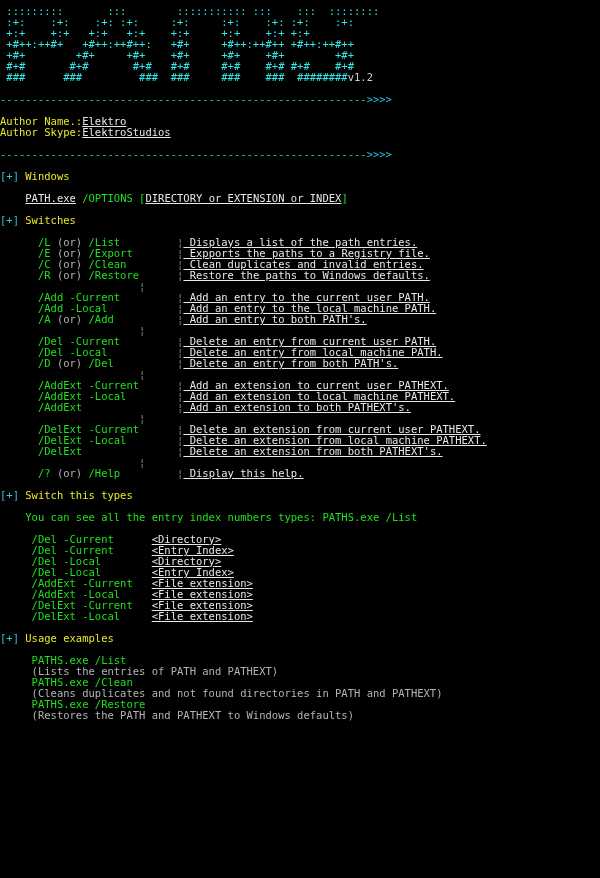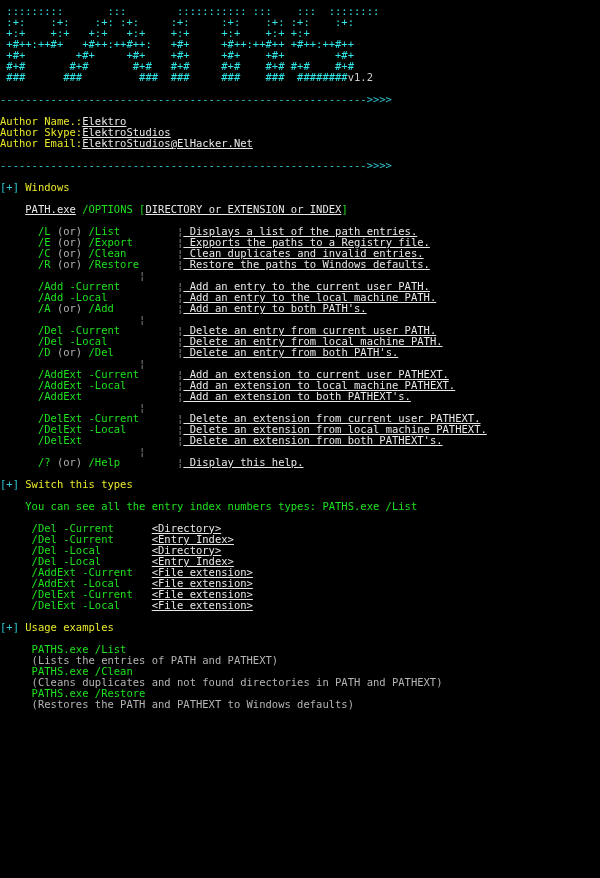--- a/index.html
+++ b/index.html
@@ -46,23 +46,24 @@
   .tagbr    { color: #31c7d4; }
   .blk      { display: block; }
   .spacer   { display: block; height: 11px; }
 </style>
 </head>
 <body>
 
 <div id="terminal">
   <pre class="term"><span class="banner"><span class="blk"> :::::::::       :::        ::::::::::: :::    :::  ::::::::</span><span class="blk"> :+:    :+:    :+: :+:     :+:     :+:    :+: :+:    :+:</span><span class="blk"> +:+    +:+   +:+   +:+    +:+     +:+    +:+ +:+</span><span class="blk"> +#++:++#+   +#++:++#++:   +#+     +#++:++#++ +#++:++#++</span><span class="blk"> +#+        +#+     +#+    +#+     +#+    +#+        +#+</span><span class="blk"> #+#       #+#       #+#   #+#     #+#    #+# #+#    #+#</span></span><span class="banner"><span> ###      ###         ###  ###     ###    ###  ########</span><span class="ver">v1.2</span></span>
 <span class="spacer"></span><span class="blk cyan">----------------------------------------------------------&gt;&gt;&gt;&gt;</span>
-<span class="blk"><span class="yellow">Author Name.:</span><span class="white">Elektro</span></span><span class="blk"><span class="yellow">Author Skype:</span><span class="white">ElektroStudios</span></span><span class="blk"><span class="yellow">Author Email:</span><span class="white">ElektroStudios@ElHacker.Net</span></span>
+<span class="blk"><span class="yellow">Author Name.:</span><span class="white">Elektro</span></span><span class="blk"><span class="yellow">Author Skype:</span><span class="white">ElektroStudios</span></span>
 <span class="blk cyan">----------------------------------------------------------&gt;&gt;&gt;&gt;</span>
 <span class="blk"><span class="tagbr">[+]</span> <span class="yellow">Windows</span></span>
 <span class="blk">    <span class="white">PATH.exe</span> <span class="green">/OPTIONS</span> <span class="green">[</span><span class="white">DIRECTORY or EXTENSION or INDEX</span><span class="green">]</span></span>
+<span class="blk"><span class="tagbr">[+]</span> <span class="yellow">Switches</span></span>
 <span id="switches-body"><span class="blk"><span class="green">      /L</span><span class="gray"> (or) </span><span class="green">/List</span><span>         </span><span class="sep">¦</span><span class="white"> Displays a list of the path entries.</span></span><span class="blk"><span class="green">      /E</span><span class="gray"> (or) </span><span class="green">/Export</span><span>       </span><span class="sep">¦</span><span class="white"> Expports the paths to a Registry file.</span></span><span class="blk"><span class="green">      /C</span><span class="gray"> (or) </span><span class="green">/Clean</span><span>        </span><span class="sep">¦</span><span class="white"> Clean duplicates and invalid entries.</span></span><span class="blk"><span class="green">      /R</span><span class="gray"> (or) </span><span class="green">/Restore</span><span>      </span><span class="sep">¦</span><span class="white"> Restore the paths to Windows defaults.</span></span><span class="blk"><span class="sep">                      ¦</span></span><span class="blk"><span class="green">      /Add</span><span> </span><span class="green">-Current</span><span>         </span><span class="sep">¦</span><span class="white"> Add an entry to the current user PATH.</span></span><span class="blk"><span class="green">      /Add</span><span> </span><span class="green">-Local</span><span>           </span><span class="sep">¦</span><span class="white"> Add an entry to the local machine PATH.</span></span><span class="blk"><span class="green">      /A</span><span class="gray"> (or) </span><span class="green">/Add</span><span>          </span><span class="sep">¦</span><span class="white"> Add an entry to both PATH's.</span></span><span class="blk"><span class="sep">                      ¦</span></span><span class="blk"><span class="green">      /Del</span><span> </span><span class="green">-Current</span><span>         </span><span class="sep">¦</span><span class="white"> Delete an entry from current user PATH.</span></span><span class="blk"><span class="green">      /Del</span><span> </span><span class="green">-Local</span><span>           </span><span class="sep">¦</span><span class="white"> Delete an entry from local machine PATH.</span></span><span class="blk"><span class="green">      /D</span><span class="gray"> (or) </span><span class="green">/Del</span><span>          </span><span class="sep">¦</span><span class="white"> Delete an entry from both PATH's.</span></span><span class="blk"><span class="sep">                      ¦</span></span><span class="blk"><span class="green">      /AddExt</span><span> </span><span class="green">-Current</span><span>      </span><span class="sep">¦</span><span class="white"> Add an extension to current user PATHEXT.</span></span><span class="blk"><span class="green">      /AddExt</span><span> </span><span class="green">-Local</span><span>        </span><span class="sep">¦</span><span class="white"> Add an extension to local machine PATHEXT.</span></span><span class="blk"><span class="green">      /AddExt</span><span>               </span><span class="sep">¦</span><span class="white"> Add an extension to both PATHEXT's.</span></span><span class="blk"><span class="sep">                      ¦</span></span><span class="blk"><span class="green">      /DelExt</span><span> </span><span class="green">-Current</span><span>      </span><span class="sep">¦</span><span class="white"> Delete an extension from current user PATHEXT.</span></span><span class="blk"><span class="green">      /DelExt</span><span> </span><span class="green">-Local</span><span>        </span><span class="sep">¦</span><span class="white"> Delete an extension from local machine PATHEXT.</span></span><span class="blk"><span class="green">      /DelExt</span><span>               </span><span class="sep">¦</span><span class="white"> Delete an extension from both PATHEXT's.</span></span><span class="blk"><span class="sep">                      ¦</span></span><span class="blk"><span class="green">      /?</span><span class="gray"> (or) </span><span class="green">/Help</span><span>         </span><span class="sep">¦</span><span class="white"> Display this help.</span></span><span class="blk"></span></span>
 <span class="blk"><span class="tagbr">[+]</span> <span class="yellow">Switch this types</span></span>
 <span class="blk">    <span class="green">You can see all the entry index numbers types: PATHS.exe /List</span></span>
 <span id="value-types-body"><span class="blk"></span><span class="blk"><span class="green">     /Del -Current      </span><span class="white">&lt;Directory&gt;</span></span><span class="blk"><span class="green">     /Del -Current      </span><span class="white">&lt;Entry Index&gt;</span></span><span class="blk"></span><span class="blk"><span class="green">     /Del -Local        </span><span class="white">&lt;Directory&gt;</span></span><span class="blk"><span class="green">     /Del -Local        </span><span class="white">&lt;Entry Index&gt;</span></span><span class="blk"></span><span class="blk"><span class="green">     /AddExt -Current   </span><span class="white">&lt;File extension&gt;</span></span><span class="blk"><span class="green">     /AddExt -Local     </span><span class="white">&lt;File extension&gt;</span></span><span class="blk"></span><span class="blk"><span class="green">     /DelExt -Current   </span><span class="white">&lt;File extension&gt;</span></span><span class="blk"><span class="green">     /DelExt -Local     </span><span class="white">&lt;File extension&gt;</span></span><span class="blk"></span></span>
 <span class="blk"><span class="tagbr">[+]</span> <span class="yellow">Usage examples</span></span>
 <span id="usage-body"><span class="blk"><span class="green">     PATHS.exe /List</span></span><span class="blk"><span class="gray">     (Lists the entries of PATH and PATHEXT)</span></span><span class="blk"></span><span class="blk"><span class="green">     PATHS.exe /Clean</span></span><span class="blk"><span class="gray">     (Cleans duplicates and not found directories in PATH and PATHEXT)</span></span><span class="blk"></span><span class="blk"><span class="green">     PATHS.exe /Restore</span></span><span class="blk"><span class="gray">     (Restores the PATH and PATHEXT to Windows defaults)</span></span></span></pre>
 </div>
 
 </body></html>

